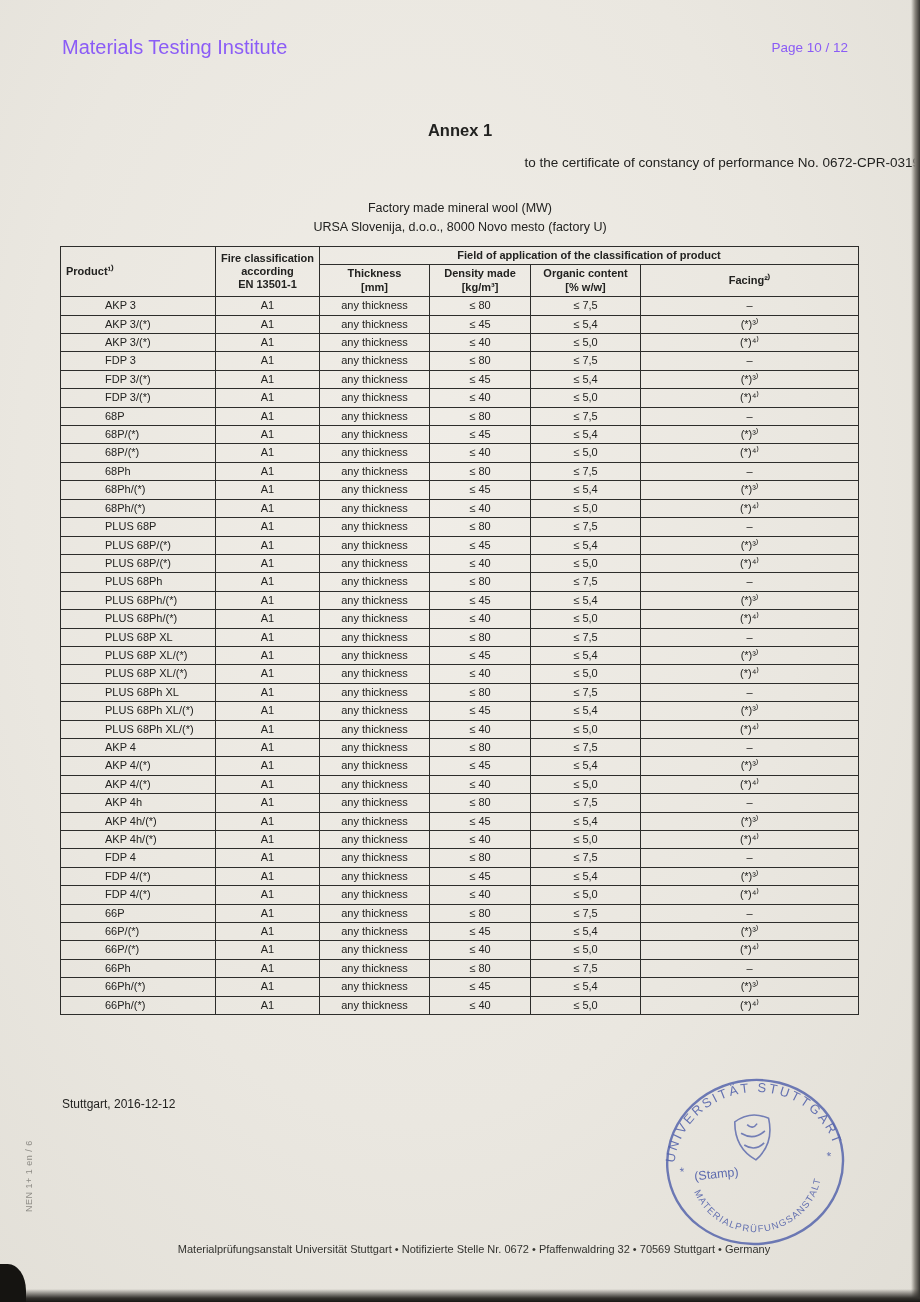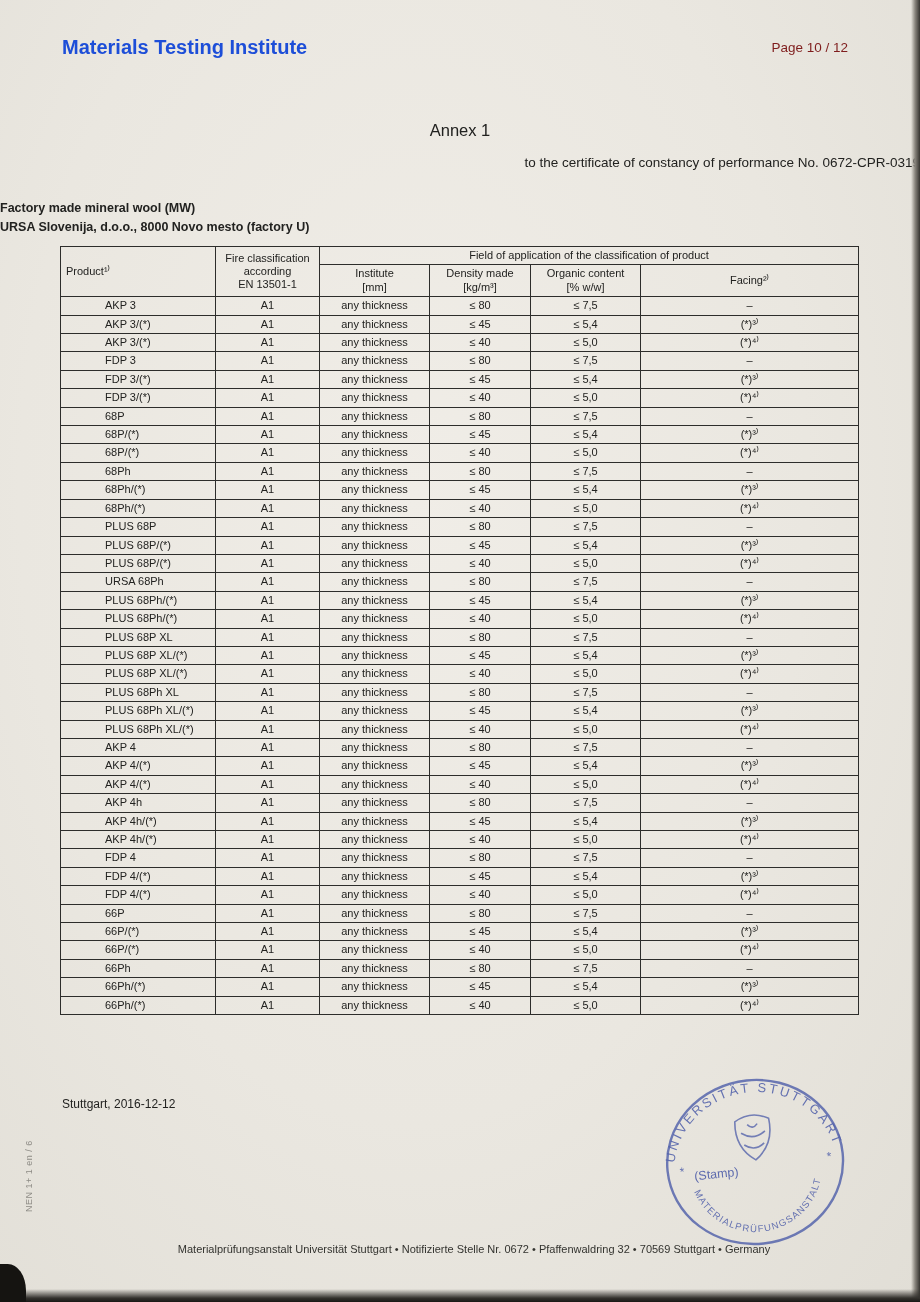--- a/index.html
+++ b/index.html
@@ -19,31 +19,31 @@
   }
   .edge-bottom {
     position: absolute; bottom: 0; left: 0; width: 100%; height: 13px;
     background: linear-gradient(to bottom, rgba(40,38,35,0) 0%, #33312d 70%, #191815 100%);
   }
   .corner-blob {
     position: absolute; left: 0; bottom: 0; width: 26px; height: 38px;
     background: #151411; border-radius: 0 70% 0 0;
   }
   
-  .letterhead { position: absolute; left: 62px; top: 34px; font-size: 20px; font-weight: bold; line-height: 1.35; color: #1d4ed8; }
-  .page-num { position: absolute; right: 72px; top: 40px; font-size: 13.5px; color: #7f1d1d; }
-  
-  .annex-title { position: absolute; left: 0; top: 121px; width: 100%; text-align: center; font-size: 16.5px; font-weight: normal; }
+  .letterhead { position: absolute; left: 62px; top: 34px; font-size: 20px; font-weight: normal; line-height: 1.35; color: #8b5cf6; }
+  .page-num { position: absolute; right: 72px; top: 40px; font-size: 13.5px; color: #8b5cf6; }
+  
+  .annex-title { position: absolute; left: 0; top: 121px; width: 100%; text-align: center; font-size: 16.5px; font-weight: bold; }
   .annex-subtitle { position: absolute; left: 0; top: 155px; width: 100%; text-align: right; font-size: 13.5px; }
-  .table-caption { position: absolute; left: 0; top: 199px; width: 100%; font-size: 12.5px; font-weight: bold; line-height: 1.5; }
+  .table-caption { position: absolute; left: 0; top: 199px; width: 100%; text-align: center; font-size: 12.5px; font-weight: normal; line-height: 1.5; }
   
   .tbl-wrap { position: absolute; left: 60px; top: 246px; width: 798px; }
   table { border-collapse: collapse; width: 100%; font-size: 11px; table-layout: fixed; }
   th, td { border: 1px solid #2d2d2b; padding: 2px 5px; vertical-align: middle; line-height: 1.22; }
-  th { font-weight: normal; text-align: center; }
+  th { font-weight: bold; text-align: center; }
   th.th-product { text-align: left; border-radius: 8px; }
   td.c-left { text-align: left; padding-left: 44px; }
   td.c-center { text-align: center; }
   col.c-product { width: 155px; }
   col.c-fire { width: 104px; }
   col.c-thick { width: 110px; }
   col.c-dens { width: 101px; }
   col.c-org { width: 110px; }
   col.c-face { width: 218px; }
   
@@ -87,21 +87,21 @@
         <th rowspan="2" class="th-product">Product¹⁾</th>
         <th rowspan="2">
           <span>Fire classification</span><br>
           <span>according</span><br>
           <span>EN 13501-1</span>
         </th>
         <th colspan="4">Field of application of the classification of product</th>
       </tr>
       <tr>
         <th>
-          <span>Institute</span><br>
+          <span>Thickness</span><br>
           <span>[mm]</span>
         </th>
         <th>
           <span>Density made</span><br>
           <span>[kg/m³]</span>
         </th>
         <th>
           <span>Organic content</span><br>
           <span>[% w/w]</span>
         </th>
@@ -223,21 +223,21 @@
         </tr>
         <tr>
           <td class="c-left">PLUS 68P/(*)</td>
           <td class="c-center">A1</td>
           <td class="c-center">any thickness</td>
           <td class="c-center">≤ 40</td>
           <td class="c-center">≤ 5,0</td>
           <td class="c-center">(*)⁴⁾</td>
         </tr>
         <tr>
-          <td class="c-left">URSA 68Ph</td>
+          <td class="c-left">PLUS 68Ph</td>
           <td class="c-center">A1</td>
           <td class="c-center">any thickness</td>
           <td class="c-center">≤ 80</td>
           <td class="c-center">≤ 7,5</td>
           <td class="c-center">–</td>
         </tr>
         <tr>
           <td class="c-left">PLUS 68Ph/(*)</td>
           <td class="c-center">A1</td>
           <td class="c-center">any thickness</td>

